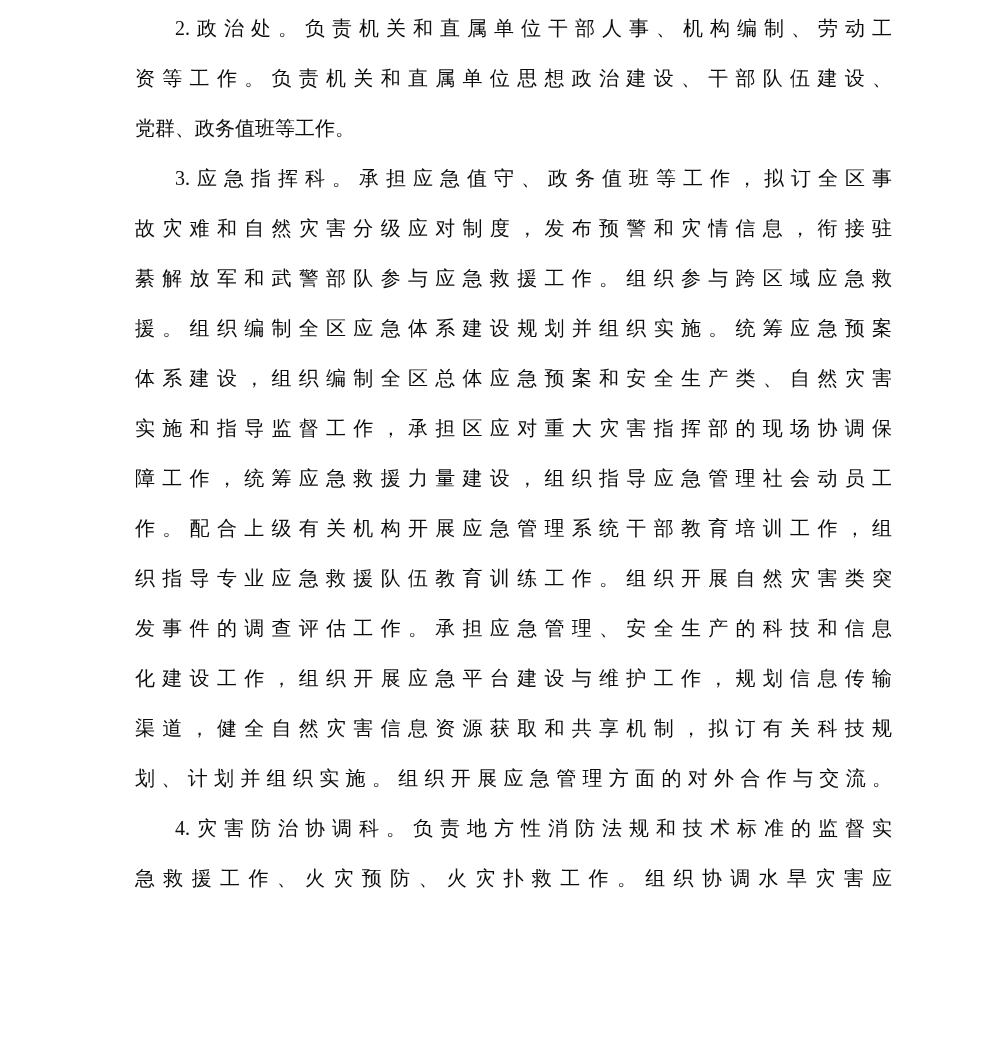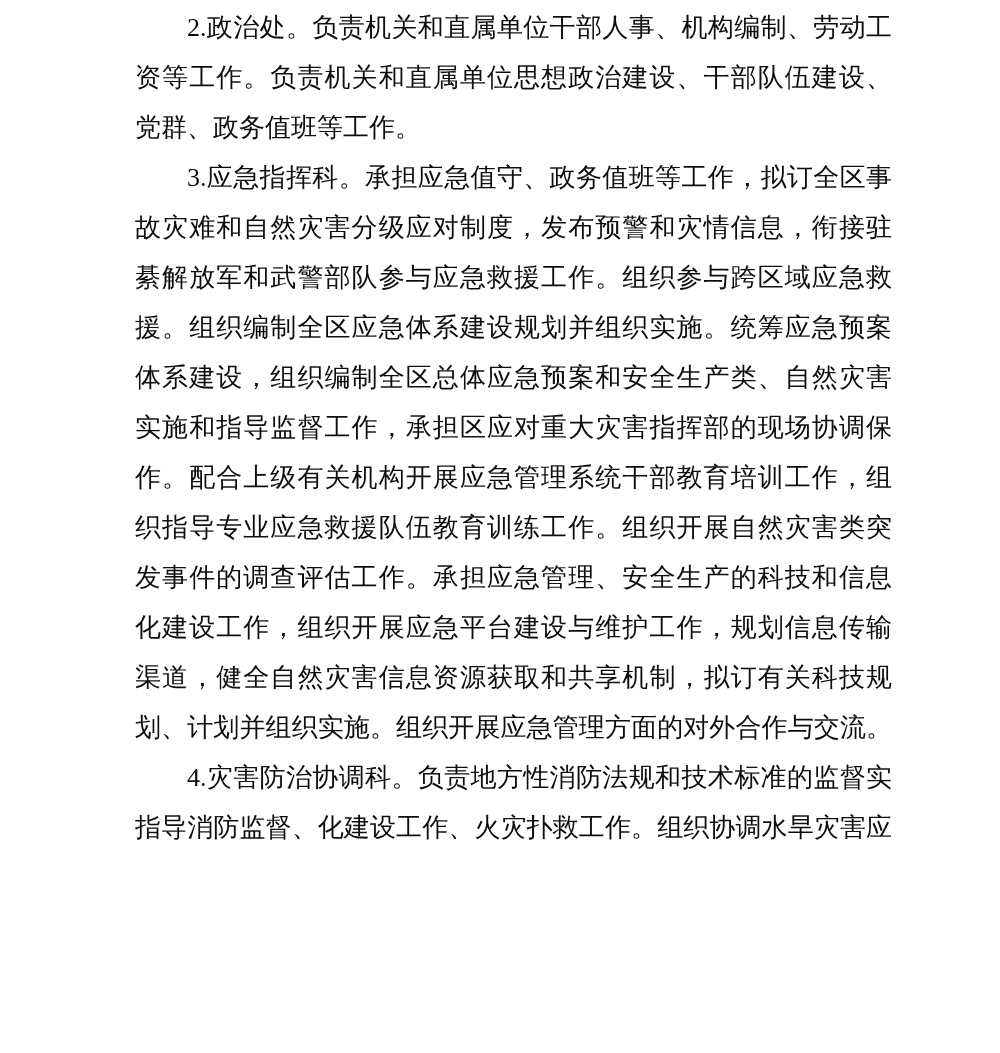--- a/index.html
+++ b/index.html
@@ -21,21 +21,21 @@
     top: 3px;
     width: 757px;
   }
   .paragraph {
     margin: 0;
     padding: 0;
   }
   .line {
     height: 50px;
     line-height: 50px;
-    font-size: 26px;
+    font-size: 20px;
     color: #0d0d0d;
     font-weight: 400;
     white-space: normal;
     overflow: visible;
     text-align: justify;
     
     text-align-last: justify;
     text-justify: inter-character;
     letter-spacing: 0;
   }
@@ -56,25 +56,26 @@
         <div class="line">资等工作。负责机关和直属单位思想政治建设、干部队伍建设、</div>
         <div class="line short-last">党群、政务值班等工作。</div>
       </div>
       <div class="paragraph">
         <div class="line first">3.应急指挥科。承担应急值守、政务值班等工作，拟订全区事</div>
         <div class="line">故灾难和自然灾害分级应对制度，发布预警和灾情信息，衔接驻</div>
         <div class="line">綦解放军和武警部队参与应急救援工作。组织参与跨区域应急救</div>
         <div class="line">援。组织编制全区应急体系建设规划并组织实施。统筹应急预案</div>
         <div class="line">体系建设，组织编制全区总体应急预案和安全生产类、自然灾害</div>
         <div class="line">实施和指导监督工作，承担区应对重大灾害指挥部的现场协调保</div>
+        <div class="line">障工作，统筹应急救援力量建设，组织指导应急管理社会动员工</div>
         <div class="line">作。配合上级有关机构开展应急管理系统干部教育培训工作，组</div>
         <div class="line">织指导专业应急救援队伍教育训练工作。组织开展自然灾害类突</div>
         <div class="line">发事件的调查评估工作。承担应急管理、安全生产的科技和信息</div>
         <div class="line">化建设工作，组织开展应急平台建设与维护工作，规划信息传输</div>
         <div class="line">渠道，健全自然灾害信息资源获取和共享机制，拟订有关科技规</div>
         <div class="line">划、计划并组织实施。组织开展应急管理方面的对外合作与交流。</div>
       </div>
       <div class="paragraph">
         <div class="line first">4.灾害防治协调科。负责地方性消防法规和技术标准的监督实</div>
-        <div class="line">指导消防监督、化建设工作、火灾扑救工作。组织协调水旱灾害应</div>
+        <div class="line">急救援工作、火灾预防、火灾扑救工作。组织协调水旱灾害应</div>
       </div>
     </div>
 </div>
 
 </body></html>

